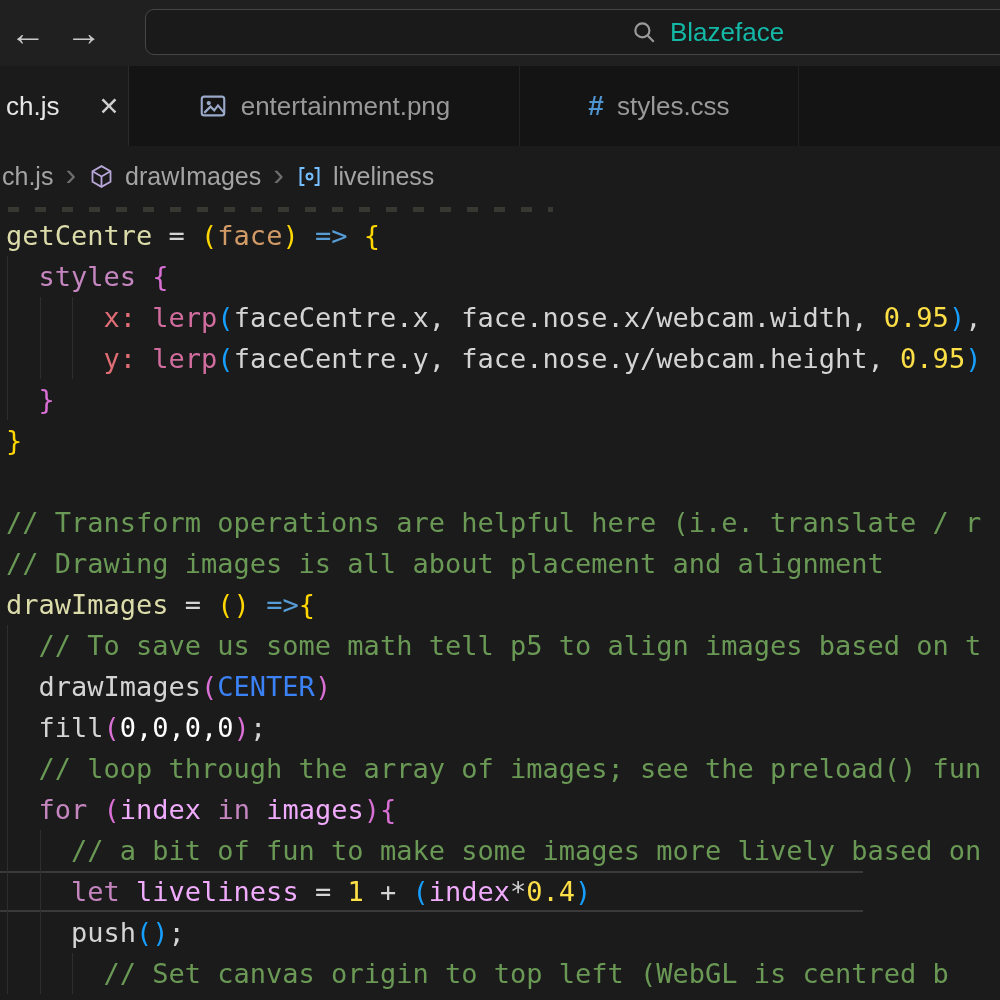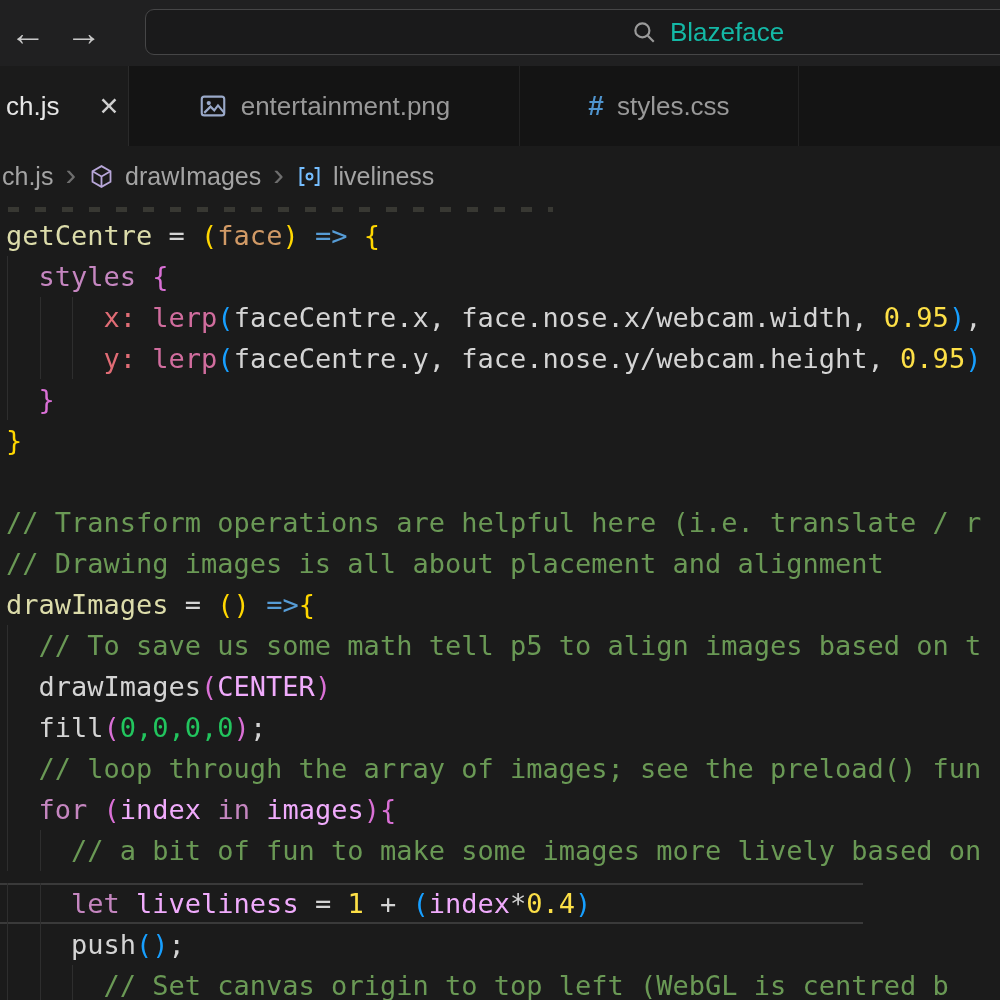--- a/index.html
+++ b/index.html
@@ -29,37 +29,37 @@
   .crumb{font-size:25px;color:#a4a4a4;cursor:pointer;white-space:nowrap;}
   .chev{font-size:32px;color:#6e6e6e;line-height:28px;margin:0 2px;transform:translateY(-3px);}
   .bc-icon{flex:0 0 auto;}
   
   .editor{position:absolute;left:0;top:207px;width:1000px;height:793px;background:#1b1b1b;overflow:hidden;}
   .remnant{position:absolute;left:8px;top:0;width:545px;height:5px;opacity:.5;
     background:repeating-linear-gradient(90deg,#55554a 0 11px,transparent 11px 27px);}
   #code{position:absolute;left:0;top:8px;width:863px;}
   .code-line{position:relative;height:41px;line-height:41px;padding-left:6px;white-space:pre;
     font-family:"DejaVu Sans Mono",monospace;font-size:27px;font-variant-ligatures:none;}
-  .code-line.current{box-shadow:inset 0 2px 0 #3a3a3a,inset 0 -2px 0 #3a3a3a;margin-top:12px;}
+  .code-line.current{box-shadow:inset 0 2px 0 #3a3a3a,inset 0 -2px 0 #3a3a3a;}
   .guide{position:absolute;top:0;bottom:0;width:1px;background:#2e2e2e;}
   
   .tk-pln{color:#d4d4d4}
   .tk-fn{color:#dcdcaa}
   .tk-fnp{color:#d16d9e}
   .tk-kw{color:#c586c0}
   .tk-var{color:#f0abfc}
   .tk-key{color:#e06c75}
   .tk-numb{color:#fde047}
-  .tk-nump{color:#22c55e}
+  .tk-nump{color:#ffffff}
   .tk-cmt{color:#6a9955}
   .tk-b1{color:#ffd700}
   .tk-b2{color:#da70d6}
   .tk-b3{color:#179fff}
   .tk-arrow{color:#569cd6}
-  .tk-const{color:#f0abfc}
+  .tk-const{color:#3b82f6}
   .tk-param{color:#d19a66}
 </style>
 </head>
 <body>
 
 <div class="topbar">
   <div class="nav-arrow">←</div>
   <div class="nav-arrow">→</div>
   <div class="searchbox">
     <span class="search-inner">

